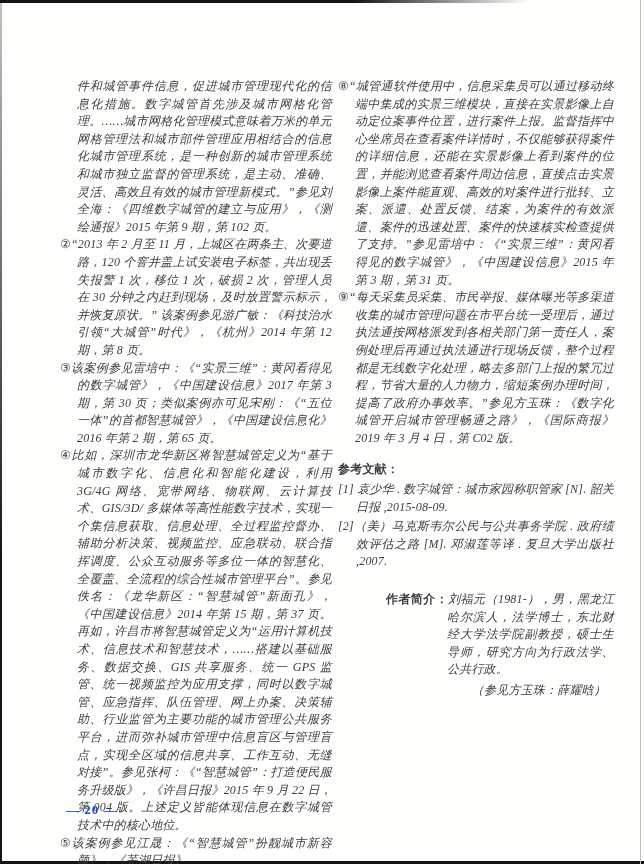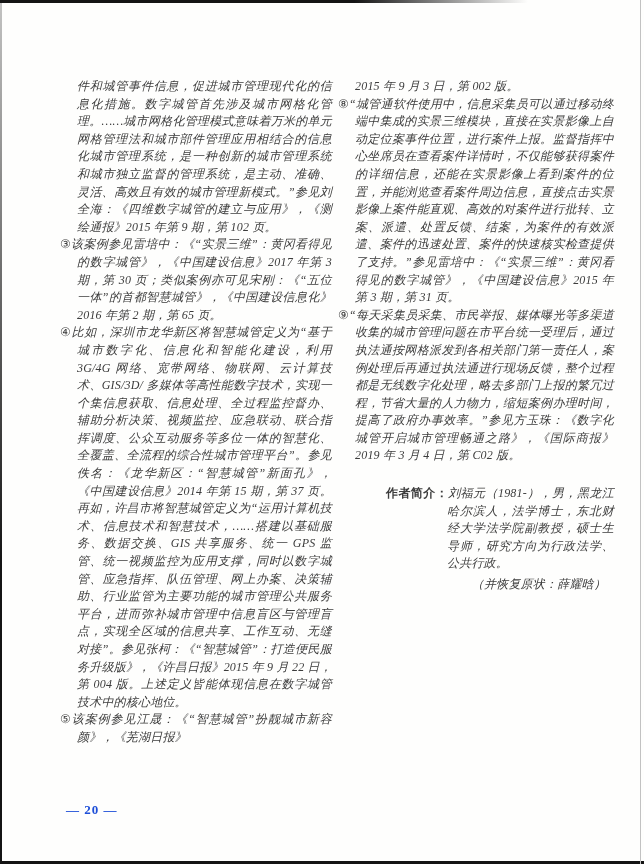--- a/index.html
+++ b/index.html
@@ -77,33 +77,38 @@
 <div class="page">
   <div class="edge-top"></div>
   <div class="edge-bottom"></div>
   <div class="edge-left"></div>
   <div class="edge-right"></div>
 
   <div class="columns">
 
     <div class="col col-left">
       <p class="fn cont"><span>件和城管事件信息，促进城市管理现代化的信息化措施。数字城管首先涉及城市网格化管理。……城市网格化管理模式意味着万米的单元网格管理法和城市部件管理应用相结合的信息化城市管理系统，是一种创新的城市管理系统和城市独立监督的管理系统，是主动、准确、灵活、高效且有效的城市管理新模式。”参见刘全海：《四维数字城管的建立与应用》，《测绘通报》2015 年第 9 期，第 102 页。</span></p>
+      <p class="fn"><span class="marker">②</span><span>“2013 年 2 月至 11 月，上城区在两条主、次要道路，120 个窨井盖上试安装电子标签，共出现丢失报警 1 次，移位 1 次，破损 2 次，管理人员在 30 分钟之内赶到现场，及时放置警示标示，并恢复原状。” 该案例参见游广敏：《科技治水 引领“大城管”时代》，《杭州》2014 年第 12 期，第 8 页。</span></p>
       <p class="fn"><span class="marker">③</span><span>该案例参见雷培中：《“实景三维”：黄冈看得见的数字城管》，《中国建设信息》2017 年第 3 期，第 30 页；类似案例亦可见宋刚：《“五位一体”的首都智慧城管》，《中国建设信息化》2016 年第 2 期，第 65 页。</span></p>
       <p class="fn"><span class="marker">④</span><span>比如，深圳市龙华新区将智慧城管定义为“基于城市数字化、信息化和智能化建设，利用 3G/4G 网络、宽带网络、物联网、云计算技术、GIS/3D/ 多媒体等高性能数字技术，实现一个集信息获取、信息处理、全过程监控督办、辅助分析决策、视频监控、应急联动、联合指挥调度、公众互动服务等多位一体的智慧化、全覆盖、全流程的综合性城市管理平台”。参见佚名：《龙华新区：“智慧城管”新面孔》，《中国建设信息》2014 年第 15 期，第 37 页。再如，许昌市将智慧城管定义为“运用计算机技术、信息技术和智慧技术，……搭建以基础服务、数据交换、GIS 共享服务、统一 GPS 监管、统一视频监控为应用支撑，同时以数字城管、应急指挥、队伍管理、网上办案、决策辅助、行业监管为主要功能的城市管理公共服务平台，进而弥补城市管理中信息盲区与管理盲点，实现全区域的信息共享、工作互动、无缝对接”。参见张柯：《“智慧城管”：打造便民服务升级版》，《许昌日报》2015 年 9 月 22 日，第 004 版。上述定义皆能体现信息在数字城管技术中的核心地位。</span></p>
       <p class="fn"><span class="marker">⑤</span><span>该案例参见江晟：《“智慧城管”扮靓城市新容颜》，《芜湖日报》</span></p>
     </div>
 
     <div class="col col-right">
-      <p class="fn cont"><span>2015 年 9 月 3 日，第 002 版。</span></p>
       <p class="fn"><span class="marker">⑧</span><span>“城管通软件使用中，信息采集员可以通过移动终端中集成的实景三维模块，直接在实景影像上自动定位案事件位置，进行案件上报。监督指挥中心坐席员在查看案件详情时，不仅能够获得案件的详细信息，还能在实景影像上看到案件的位置，并能浏览查看案件周边信息，直接点击实景影像上案件能直观、高效的对案件进行批转、立案、派遣、处置反馈、结案，为案件的有效派遣、案件的迅速处置、案件的快速核实检查提供了支持。”参见雷培中：《“实景三维”：黄冈看得见的数字城管》，《中国建设信息》2015 年第 3 期，第 31 页。</span></p>
       <p class="fn"><span class="marker">⑨</span><span>“每天采集员采集、市民举报、媒体曝光等多渠道收集的城市管理问题在市平台统一受理后，通过执法通按网格派发到各相关部门第一责任人，案例处理后再通过执法通进行现场反馈，整个过程都是无线数字化处理，略去多部门上报的繁冗过程，节省大量的人力物力，缩短案例办理时间，提高了政府办事效率。”参见方玉珠：《数字化城管开启城市管理畅通之路》，《国际商报》2019 年 3 月 4 日，第 C02 版。</span></p>
 
+      <div class="refs">
+        <p class="refs-header">参考文献：</p>
+        <p class="ref-item">[1] 袁少华 . 数字城管：城市家园称职管家 [N]. 韶关日报 ,2015-08-09.</p>
+        <p class="ref-item">[2]（美）马克斯韦尔公民与公共事务学院 . 政府绩效评估之路 [M]. 邓淑莲等译 . 复旦大学出版社 ,2007.</p>
+      </div>
 
       <div class="author-block">
         <p class="author-line"><span class="author-label">作者简介：</span><span>刘福元（1981-），男，黑龙江哈尔滨人，法学博士，东北财经大学法学院副教授，硕士生导师，研究方向为行政法学、公共行政。</span></p>
-        <p class="editor-line">（并恢复原状：薛耀晗）</p>
+        <p class="editor-line">（参见方玉珠：薛耀晗）</p>
       </div>
     </div>
 
   </div>
 
   <div class="page-number">— 20 —</div>
 </div>
 
 </body></html>

